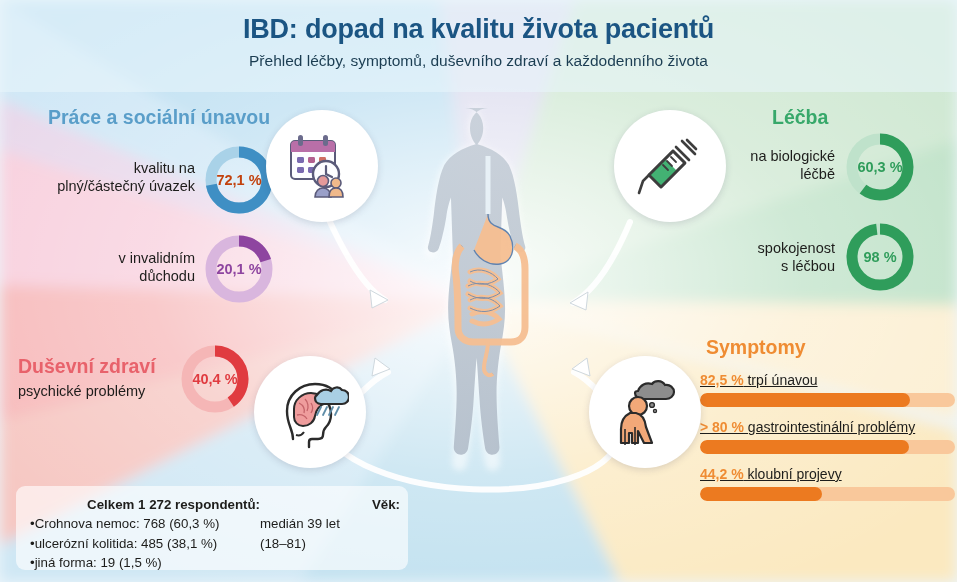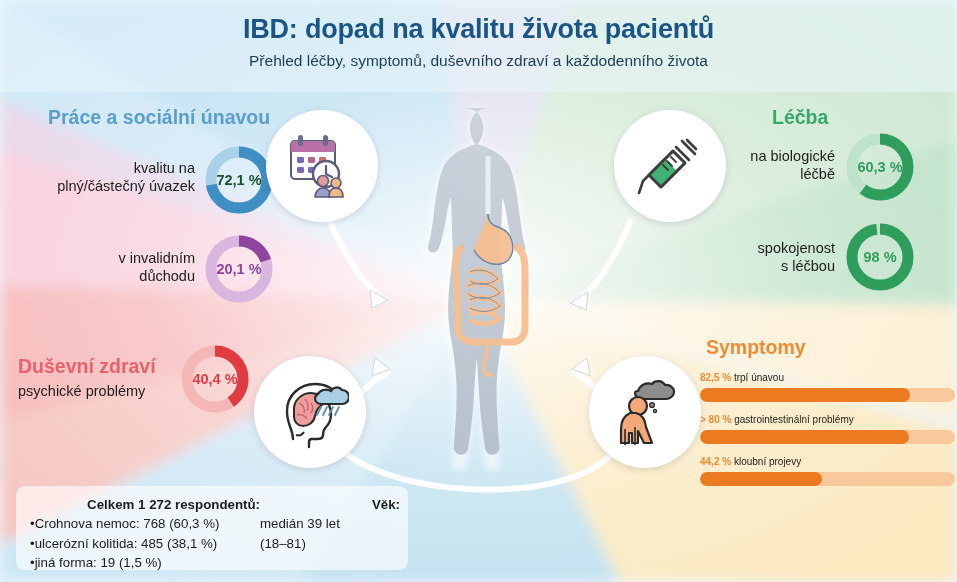--- a/index.html
+++ b/index.html
@@ -60,21 +60,21 @@
   .bub{
     position:absolute;border-radius:50%;
     background:#fff;
     box-shadow:0 2px 7px rgba(60,60,90,.17);
     display:flex;align-items:center;justify-content:center;
   }
   .bub svg{display:block;}
 
   
   .sym-row{margin-bottom:12px;}
-  .sym-cap{font-size:10px;color:#1d1d1b;margin-bottom:5px;white-space:nowrap;}
+  .sym-cap{font-size:14px;color:#1d1d1b;margin-bottom:5px;white-space:nowrap;text-decoration:underline;}
   .sym-cap b{color:#ef8c33;font-weight:600;}
   .sym-track{
     height:14px;border-radius:7px;background:#f9c89b;width:255px;
     overflow:hidden;
   }
   .sym-fill{height:100%;border-radius:7px;background:#ec7a20;}
 
   
   #foot{
     position:absolute;left:16px;top:486px;width:392px;height:84px;
@@ -204,21 +204,21 @@
   <div class="abs lbl" style="left:10px;top:160px;width:185px;">
     <div>kvalitu na</div>
     <div>plný/částečný úvazek</div>
   </div>
 
   <div class="donut" style="left:202px;top:143px;width:74px;height:74px;z-index:5;">
     <svg viewBox="0 0 74 74" width="74" height="74">
       <circle cx="37" cy="37" r="28" fill="none" stroke="#a9d2e8" stroke-width="11"></circle>
       <circle cx="37" cy="37" r="28" fill="none" stroke="#3f8fc4" stroke-width="11" stroke-dasharray="126.9 49.0" transform="rotate(-90 37 37)"></circle>
     </svg>
-    <div class="val" style="color:#14532d;">72,1 %</div>
+    <div class="val" style="color:#c2410c;">72,1 %</div>
   </div>
 
   <div class="abs lbl" style="left:10px;top:250px;width:185px;">
     <div>v invalidním</div>
     <div>důchodu</div>
   </div>
 
   <div class="donut" style="left:202px;top:232px;width:74px;height:74px;z-index:5;">
     <svg viewBox="0 0 74 74" width="74" height="74">
       <circle cx="37" cy="37" r="28" fill="none" stroke="#d9b6de" stroke-width="11"></circle>

